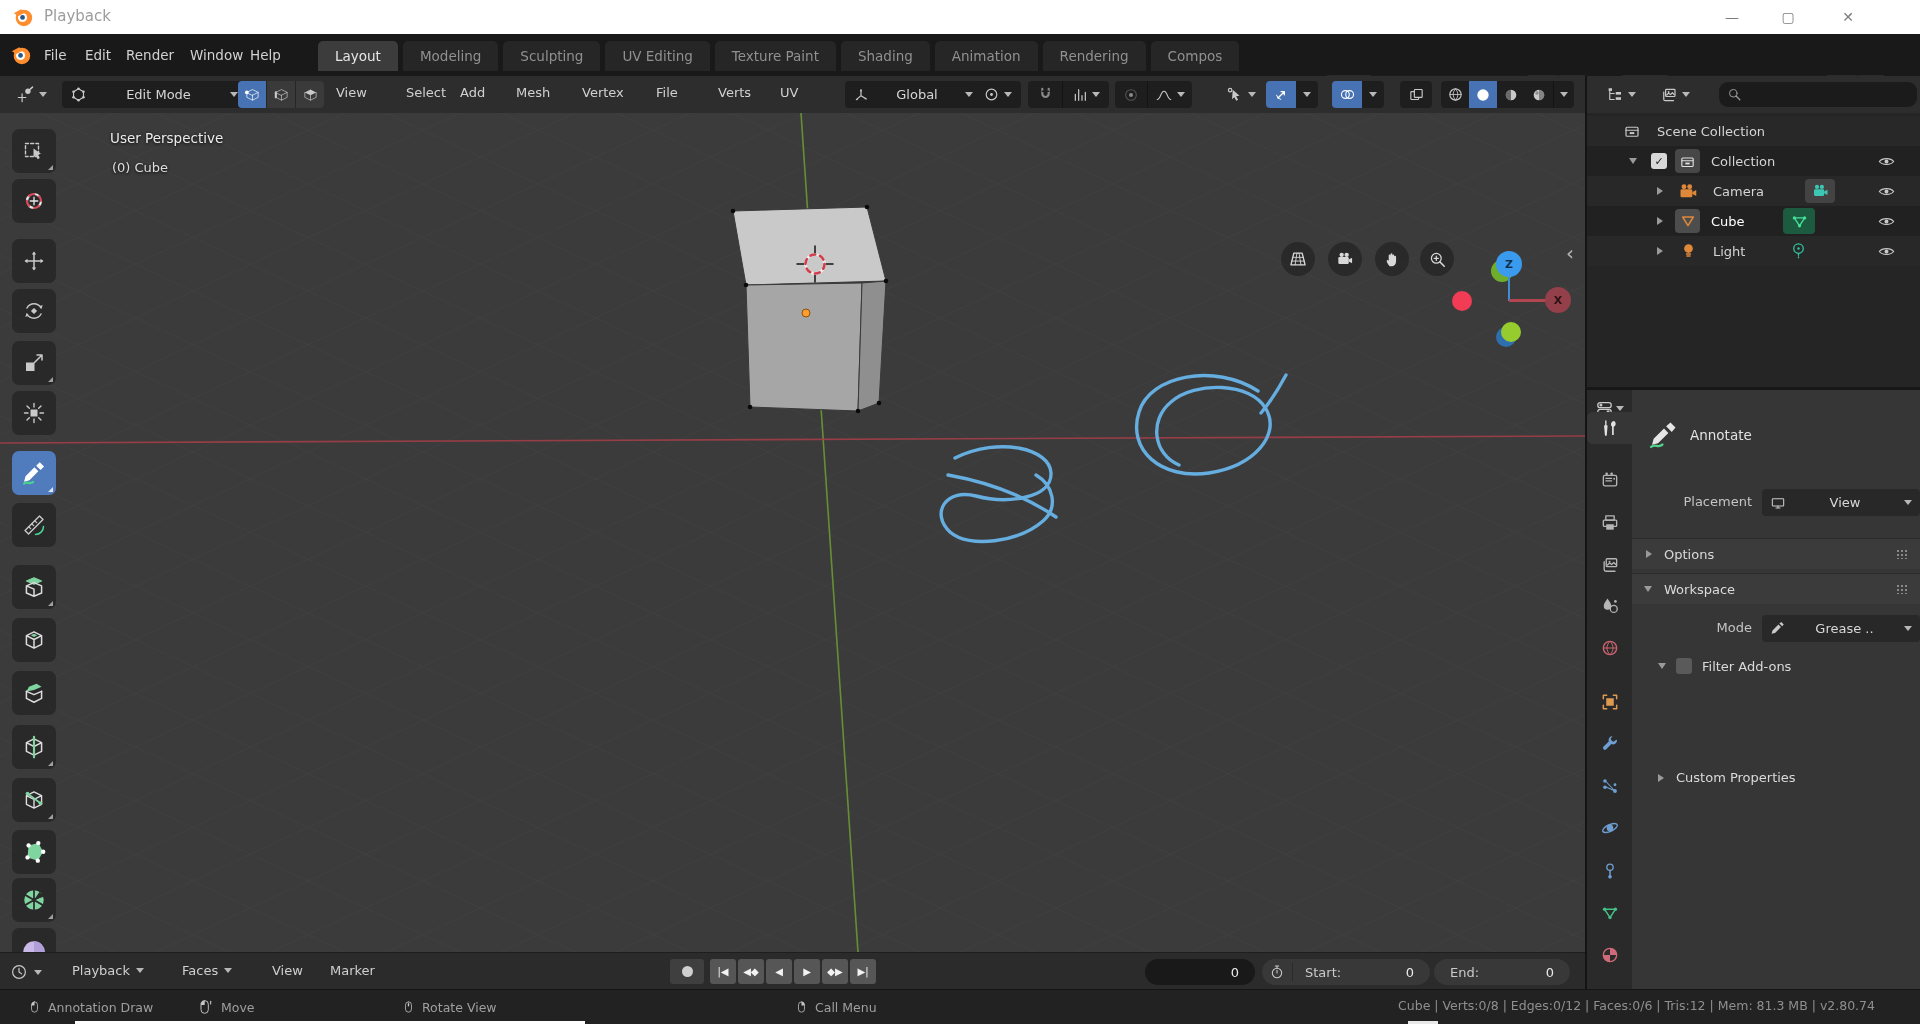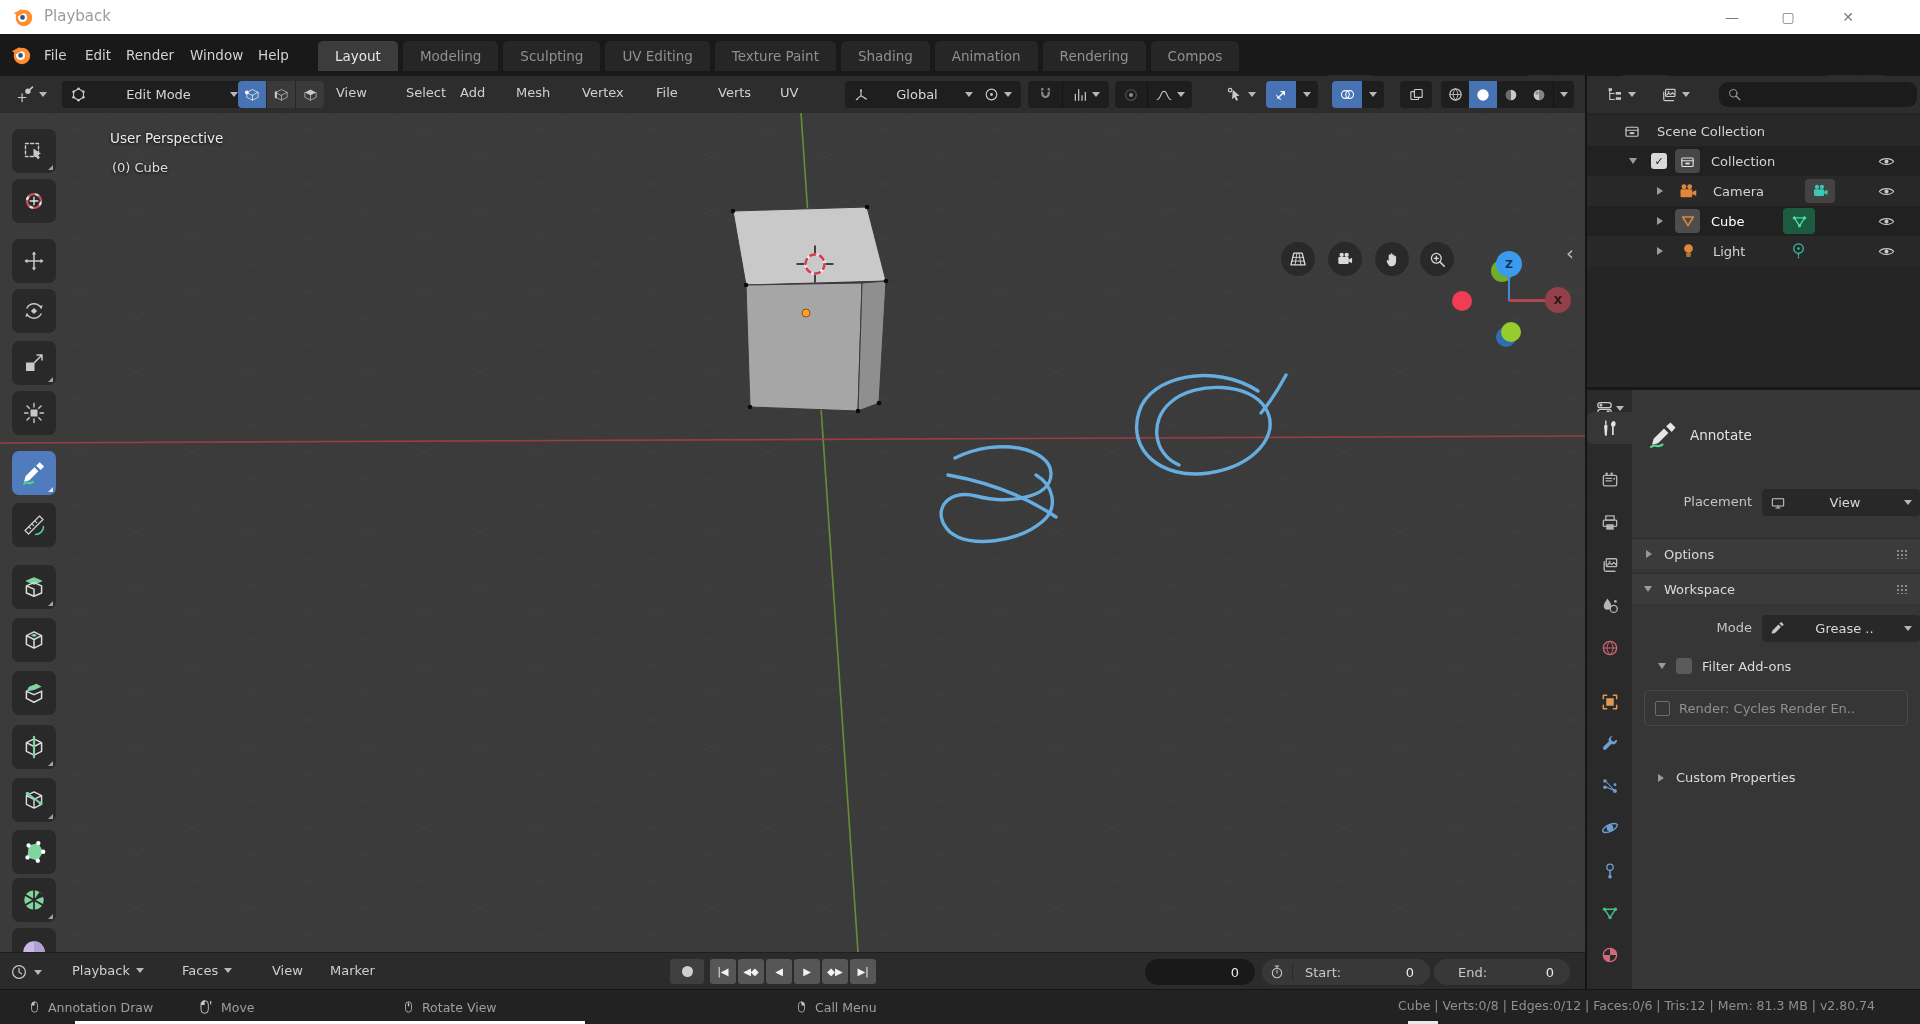--- a/index.html
+++ b/index.html
@@ -98,21 +98,21 @@
           <circle cx="13" cy="13" r="9" fill="#ff8d2e" stroke="none"></circle>
           <circle cx="11.5" cy="12.5" r="5" fill="#fff" stroke="none"></circle>
           <circle cx="11.5" cy="12.5" r="2.6" fill="#265787" stroke="none"></circle>
           <path d="M2 8l8-4.5 4.5 3.5-7.5 4z" fill="#ff8d2e" stroke="none"></path>
         </svg>
       </span>
     <span class="menu-item" style="left:38px">File</span>
     <span class="menu-item" style="left:79px">Edit</span>
     <span class="menu-item" style="left:120px">Render</span>
     <span class="menu-item" style="left:184px">Window</span>
-    <span class="menu-item" style="left:252px">Help</span>
+    <span class="menu-item" style="left:244px">Help</span>
 
     <div class="tabs">
       <div class="tab active">
           <span>Layout</span>
         </div>
       <div class="tab">
           <span>Modeling</span>
         </div>
       <div class="tab">
           <span>Sculpting</span>
@@ -1016,24 +1016,20 @@
           <span>Grease ..</span>
           <span class="chev"></span>
         </div>
 
         <div class="abs" style="left:0;top:268px;width:290px;display:flex;align-items:center;gap:10px">
           <span class="tri-d" style="margin-left:26px"></span>
           <div class="checkbox" style="background:#5a5a5a"></div>
           <span style="font-size:13px;color:#dadada">Filter Add-ons</span>
         </div>
 
-        <div class="abs" style="left:12px;top:300px;width:264px;height:36px;border:1px solid #474747;border-radius:5px;display:flex;align-items:center;gap:9px;padding-left:10px;box-sizing:border-box">
-          <span style="width:13px;height:13px;border:1.4px solid #6d6d6d;border-radius:2px;display:inline-block"></span>
-          <span style="font-size:13px;color:#8f8f8f;white-space:nowrap;overflow:hidden">Render: Cycles Render En..</span>
-        </div>
 
         <div class="abs" style="left:0;top:380px;width:290px;display:flex;align-items:center;gap:12px">
           <span class="tri-r" style="margin-left:26px"></span>
           <span style="font-size:13px;color:#dadada">Custom Properties</span>
         </div>
       </div>
     </div>
   </div>
 
   <div class="abs timeline">
@@ -1091,21 +1087,21 @@
           <svg viewBox="0 0 24 24" fill="none" stroke="currentColor" stroke-width="1.6" stroke-linecap="round" stroke-linejoin="round">
             <circle cx="12" cy="13.5" r="7"></circle>
             <path d="M12 13.5V9.5M9.5 3h5M12 3v3.5"></path>
           </svg>
         </span>
       <span style="width:1px;height:18px;background:#2a2a2a"></span>
       <span style="margin-left:12px">Start:</span>
       <span style="margin-left:auto;margin-right:16px;color:#eaeaea">0</span>
     </div>
     <div class="pill" style="left:1434px;width:136px">
-      <span style="margin-left:24px">End:</span>
+      <span style="margin-left:16px">End:</span>
       <span style="margin-left:auto;margin-right:16px;color:#eaeaea">0</span>
     </div>
   </div>
 
   <div class="abs statusbar">
     <div class="hint" style="left:28px">
       <span class="ic" style="width:13px;height:18px">
           <svg viewBox="0 0 24 24" fill="none" stroke="currentColor" stroke-width="1.6" stroke-linecap="round" stroke-linejoin="round">
             <rect x="6.5" y="2.5" width="11" height="19" rx="5.5" stroke-width="1.4"></rect>
             <path d="M6.5 9a5.5 5.5 0 0 1 5.5-6.5V9z" fill="currentColor" stroke="none"></path>

